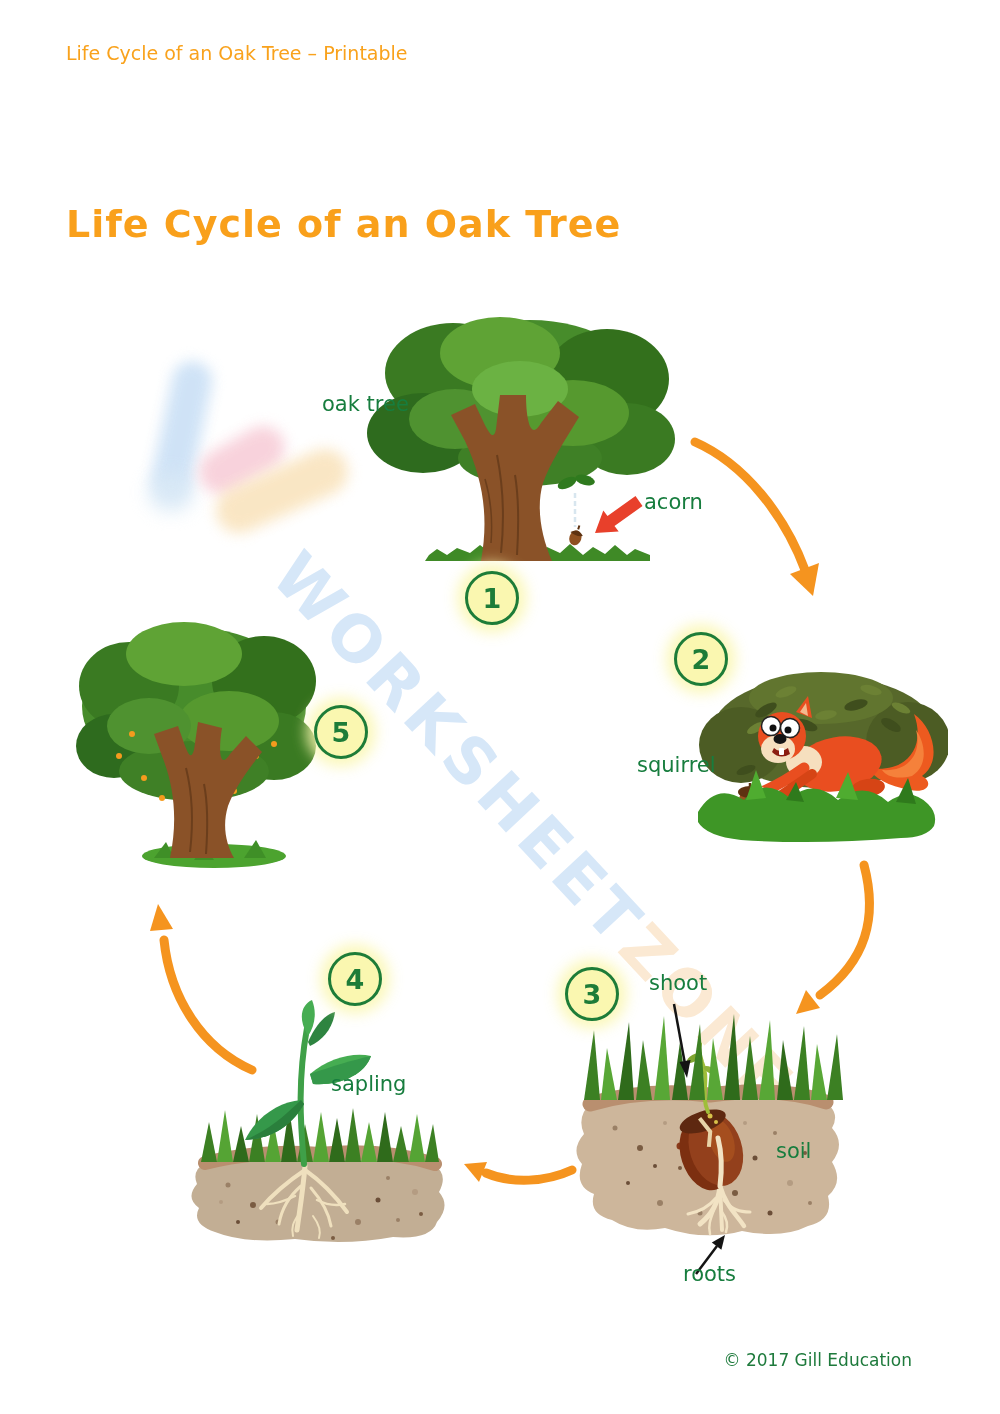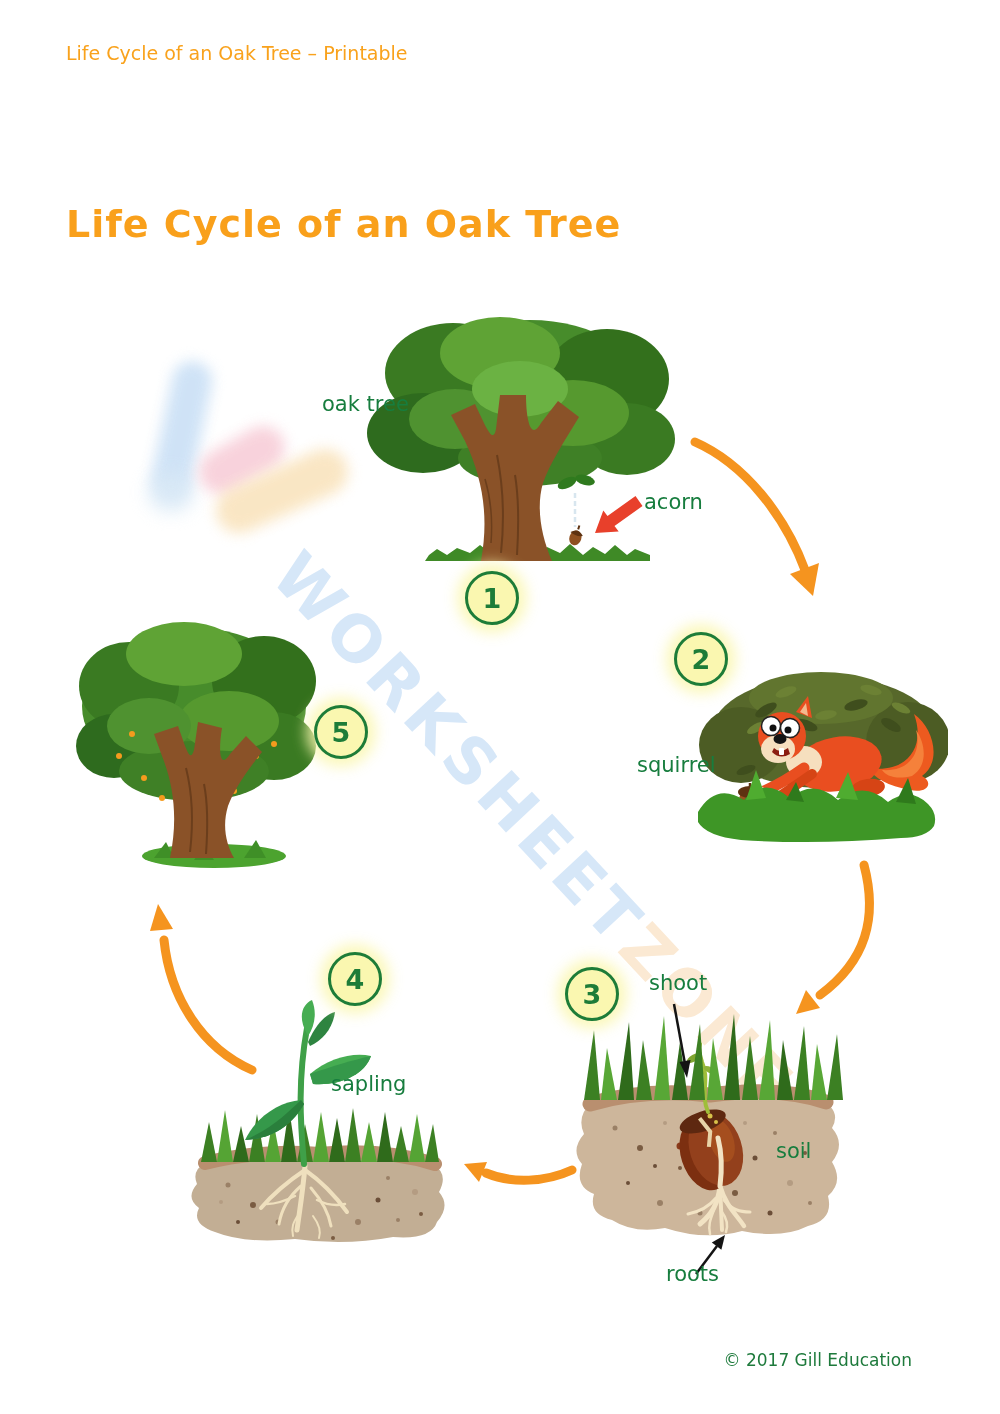--- a/index.html
+++ b/index.html
@@ -333,20 +333,20 @@
     <div class="badge" style="left:674px;top:342px;">2</div>
     <div class="badge" style="left:565px;top:677px;">3</div>
     <div class="badge" style="left:328px;top:662px;">4</div>
     <div class="badge" style="left:314px;top:415px;">5</div>
 
     <div class="lbl" style="left:322px;top:102px;">oak tree</div>
     <div class="lbl" style="left:644px;top:200px;">acorn</div>
     <div class="lbl" style="left:637px;top:463px;">squirrel</div>
     <div class="lbl" style="left:649px;top:681px;">shoot</div>
     <div class="lbl" style="left:776px;top:849px;">soil</div>
-    <div class="lbl" style="left:666px;top:972px;">roots</div>
+    <div class="lbl" style="left:683px;top:972px;">roots</div>
     <div class="lbl" style="left:331px;top:782px;">sapling</div>
 
   </div>
 
   <div class="footer">© 2017 Gill Education</div>
 
 </div>
 
 </body></html>

